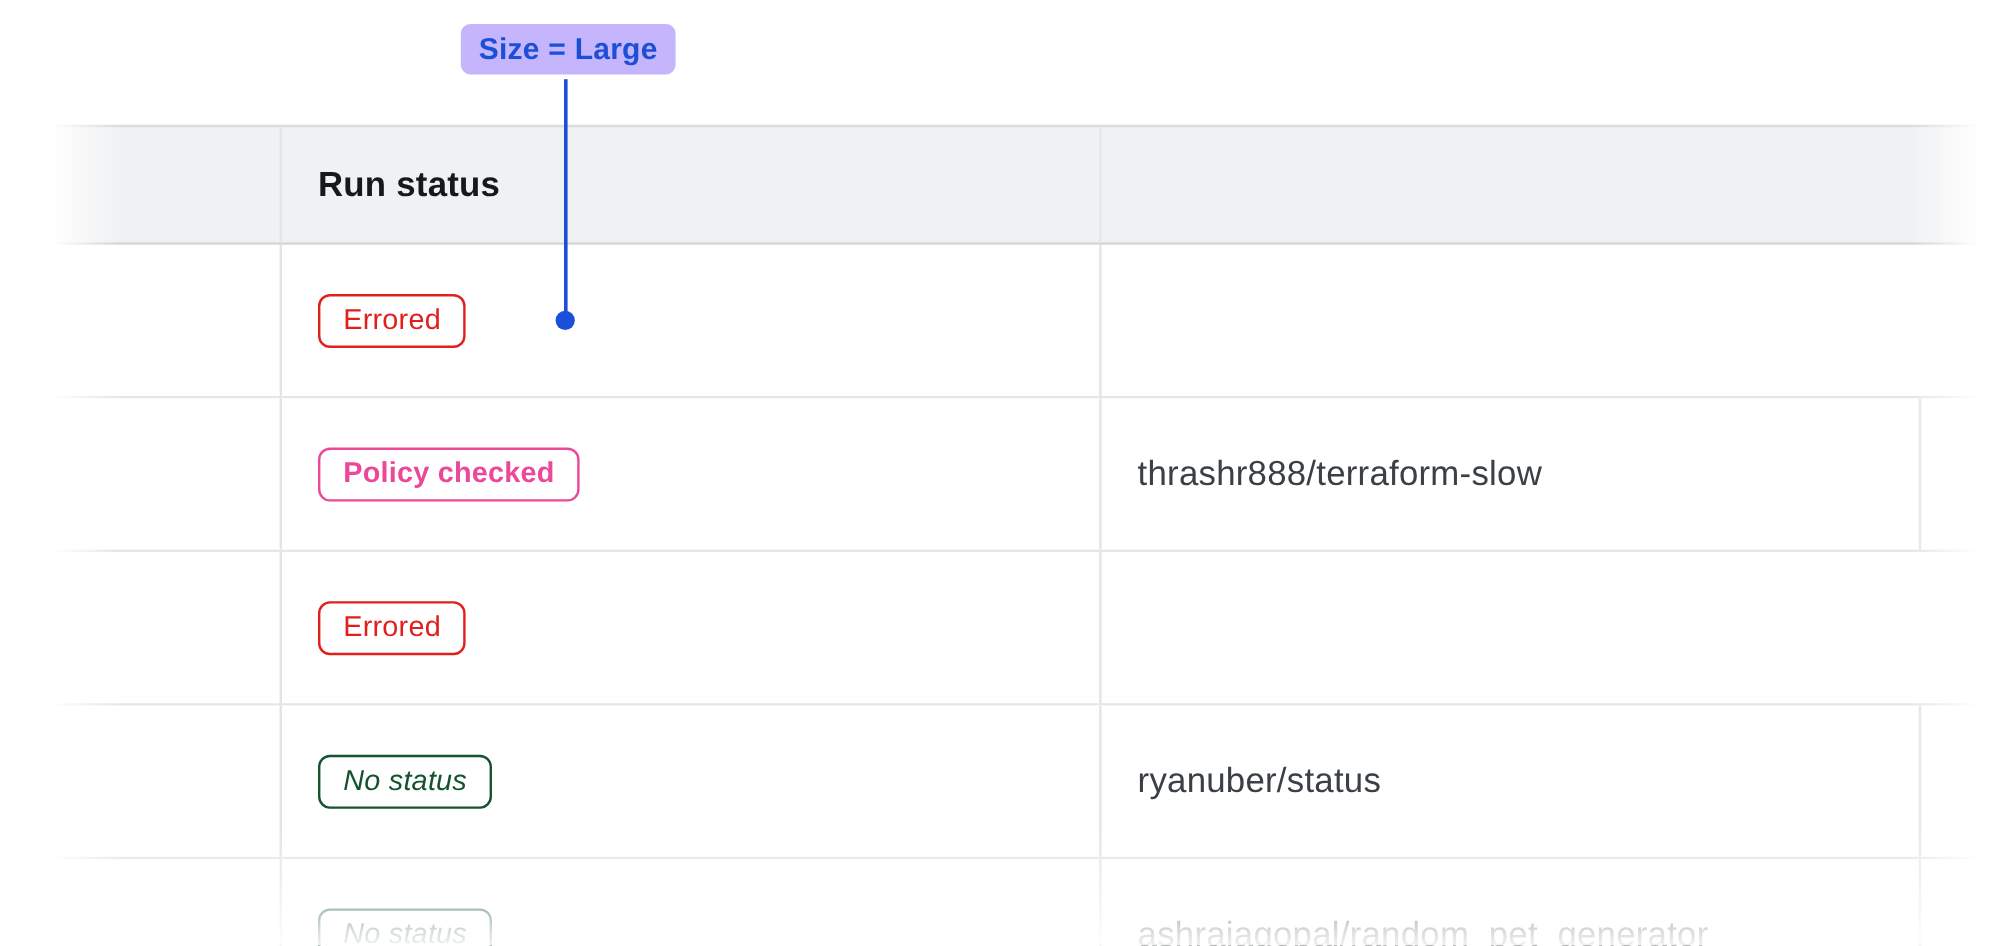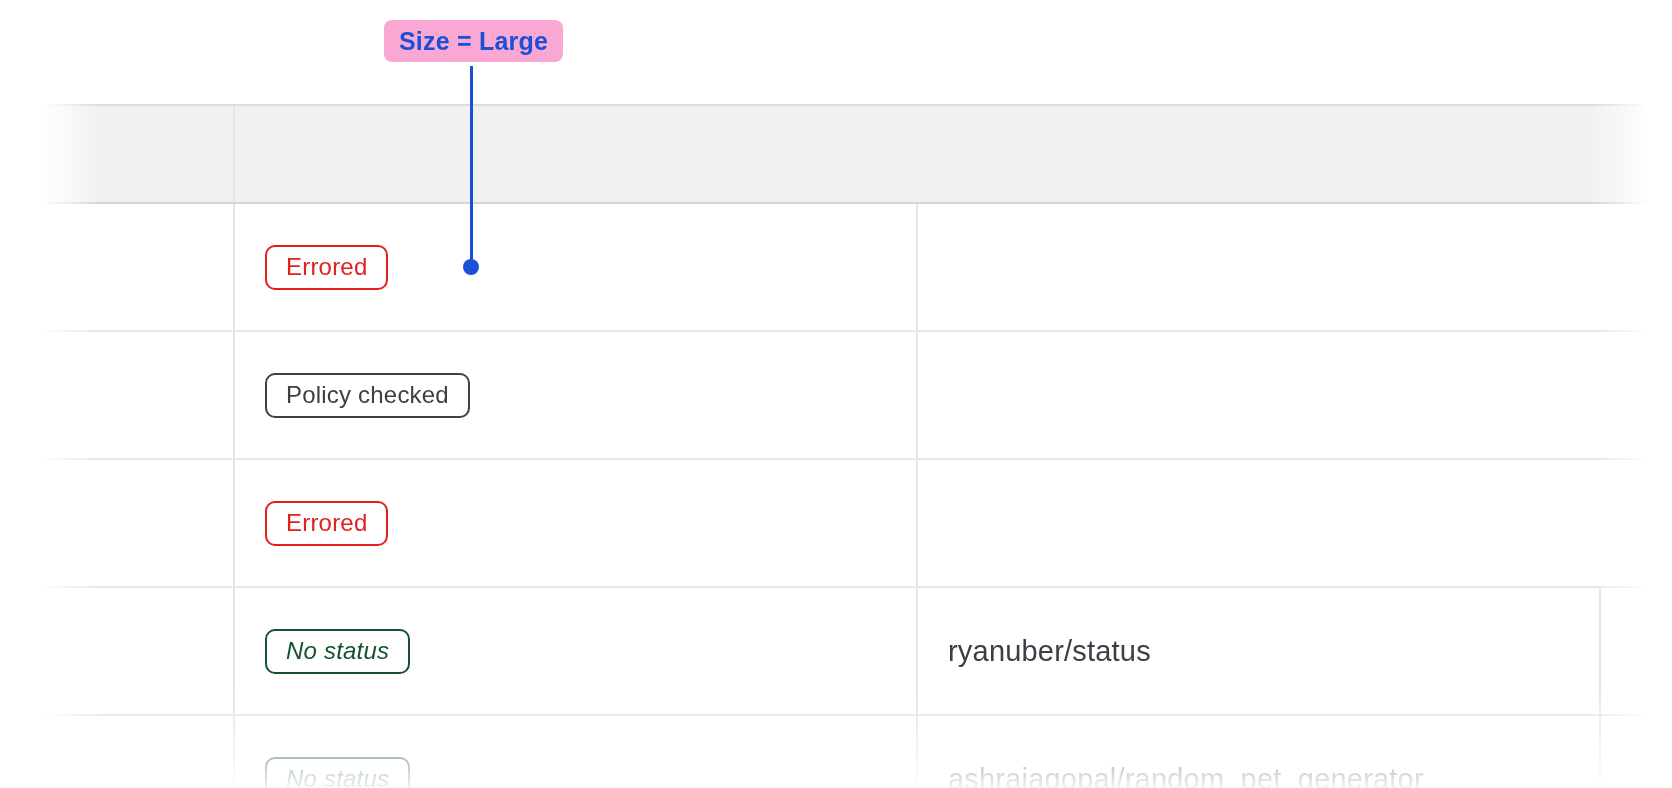--- a/index.html
+++ b/index.html
@@ -66,34 +66,34 @@
     height: 45px;
     padding: 0 19px;
     border: 2.5px solid currentColor;
     border-radius: 10px;
     font-size: 24px;
     font-weight: 500;
     letter-spacing: 0.2px;
     background: #ffffff;
   }
   .badge.errored        { color: #e1201e; }
-  .badge.policy-checked { color: #404040; }
+  .badge.policy-checked { color: #ec4899; font-weight: bold; }
   .badge.no-status      { color: #14532d; font-style: italic; }
 
   
   .callout-label {
     position: absolute;
     left: 384px;
     top: 20px;
     height: 42px;
     padding: 0 15px;
     display: inline-flex;
     align-items: center;
     border-radius: 8px;
-    background: #f9a8d4;
+    background: #c4b5fd;
     color: #1c4fd8;
     font-size: 25px;
     font-weight: 700;
     letter-spacing: 0.2px;
     z-index: 10;
   }
   .callout-line {
     position: absolute;
     left: 470px;
     top: 66px;
@@ -127,35 +127,39 @@
     left: 0; bottom: 0; width: 100%; height: 96px;
     background: linear-gradient(to bottom, rgba(255,255,255,0), rgba(255,255,255,0.93));
   }
 </style>
 </head>
 <body>
 
 <div class="table-wrap">
   <div class="grid-row header-row">
     <div class="header-cell"></div>
+    <div class="header-cell">Run status</div>
     <div class="header-cell"></div>
   </div>
   <div id="rows-container">
   <div class="grid-row row">
     <div class="cell"></div>
     <div class="cell">
       <span class="badge errored">Errored</span>
     </div>
     <div class="cell"></div>
   </div>
 
   <div class="grid-row row">
     <div class="cell"></div>
     <div class="cell">
       <span class="badge policy-checked">Policy checked</span>
+    </div>
+    <div class="cell">
+      <span class="repo-text">thrashr888/terraform-slow</span>
     </div>
     <div class="cell"></div>
   </div>
 
   <div class="grid-row row">
     <div class="cell"></div>
     <div class="cell">
       <span class="badge errored">Errored</span>
     </div>
     <div class="cell"></div>

